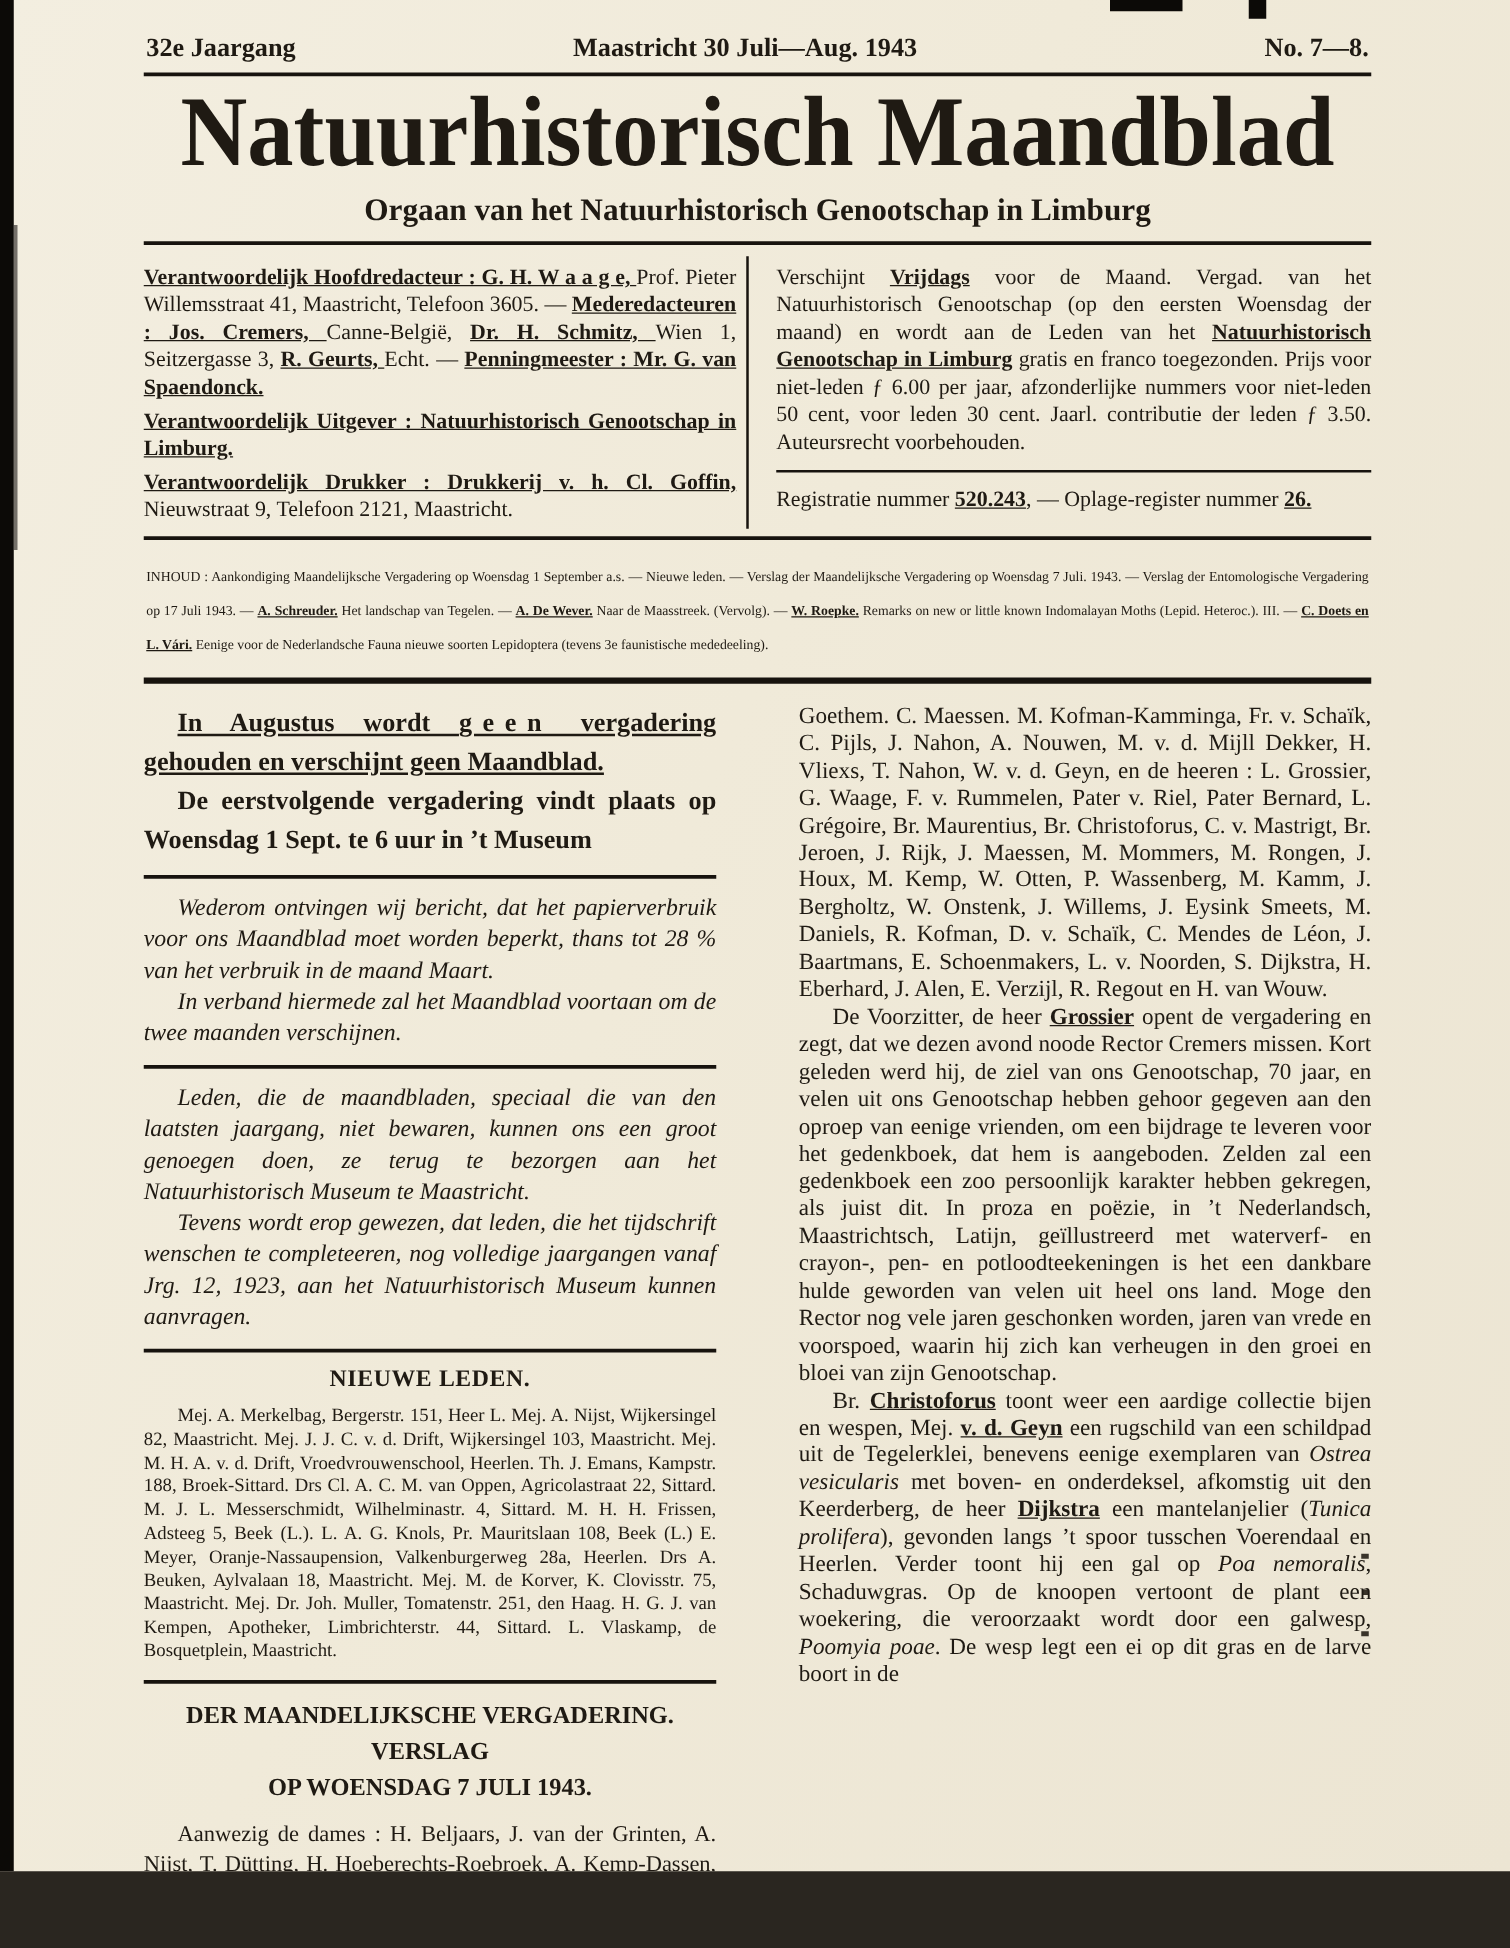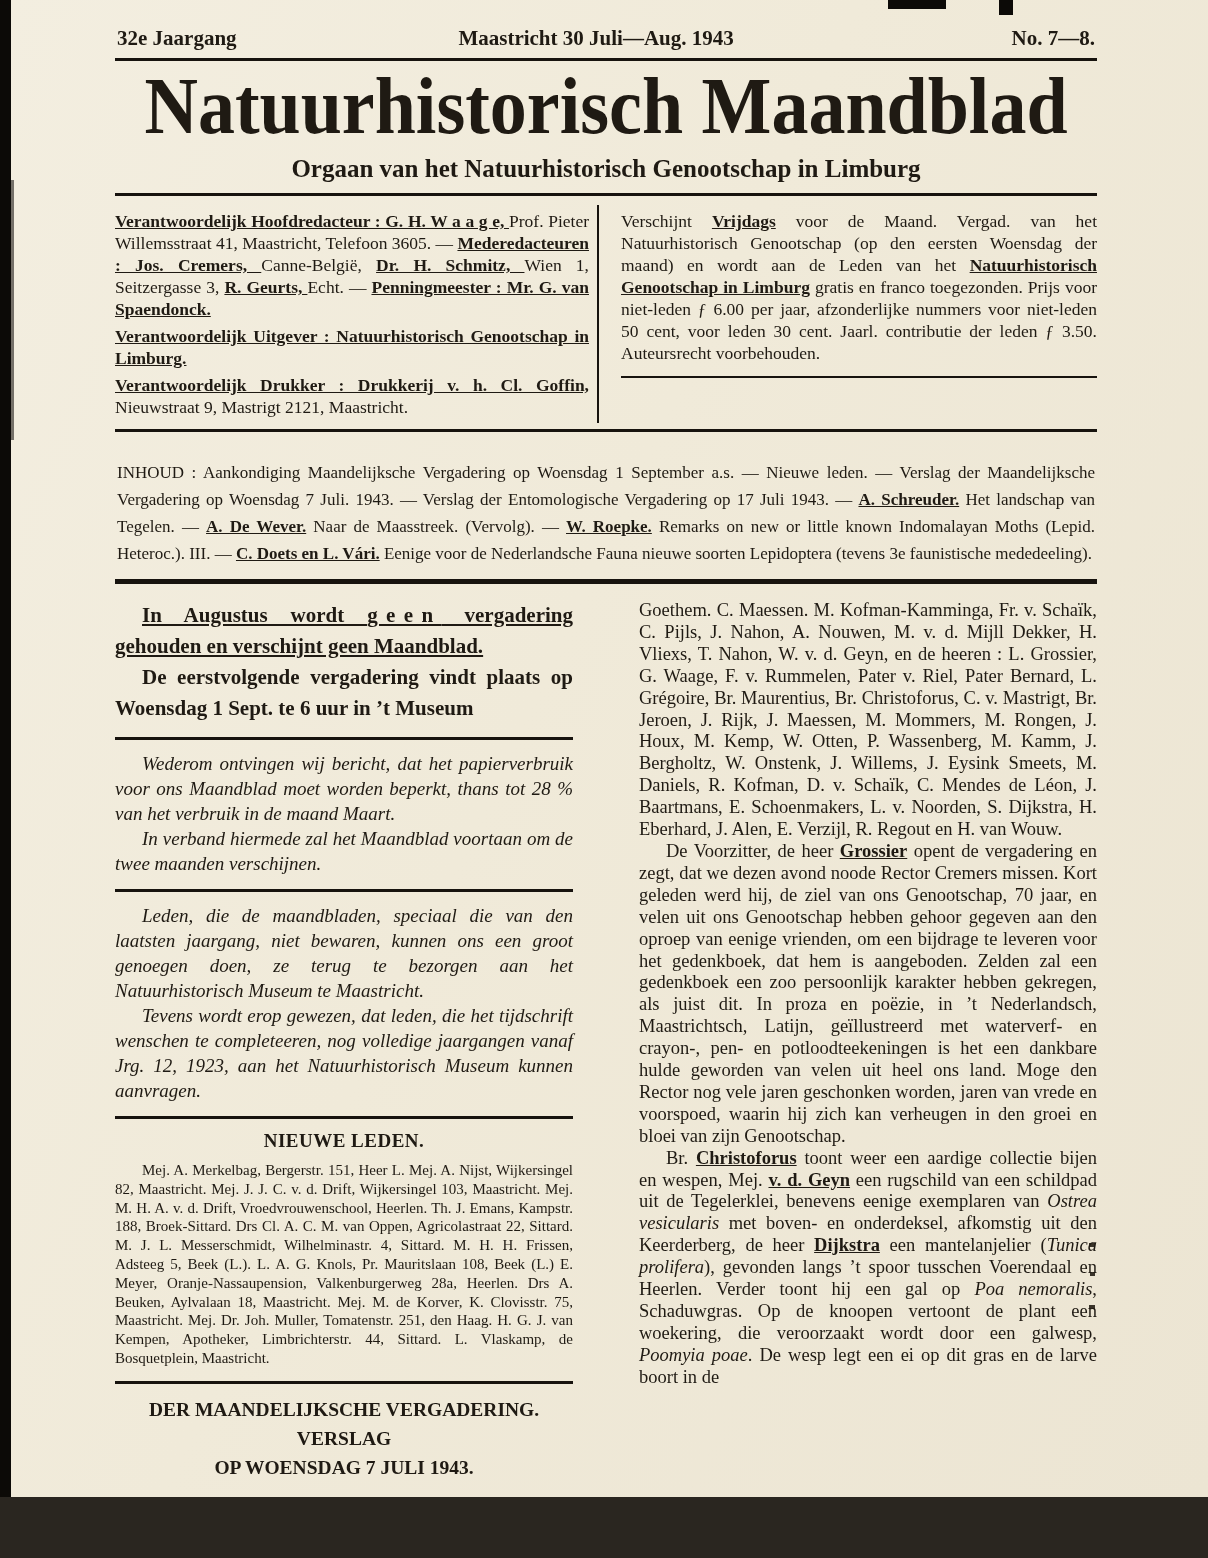--- a/index.html
+++ b/index.html
@@ -40,21 +40,21 @@
 
   .colophon{display:flex;margin-top:9px;}
   .colo-left{width:474px;padding-top:5px;}
   .colo-divider{width:2px;background:#17130e;margin:0 0 0 8px;}
   .colo-right{flex:1;padding:5px 0 0 22px;}
   .colophon p{margin:0 0 5px 0;font-size:17.5px;line-height:22px;text-align:justify;}
   .colo-rule{margin:12px 0 10px 0;}
   .colophon .reg{margin-bottom:2px;}
 
   .rule-above-inhoud{margin-top:6px;}
-  .inhoud{margin:27px 2px 12px 2px;font-size:17px;line-height:27px;text-align:justify;}
+  .inhoud{margin:17px 2px 12px 2px;font-size:11px;line-height:27px;text-align:justify;}
 
   .cols{display:flex;gap:66px;margin-top:16px;}
   .col{width:470px;}
 
   .col p{margin:0;text-align:justify;}
   .p-ind{text-indent:27px;}
 
   .notice-b{font-size:21px;font-weight:bold;line-height:31px;}
   .sp8{margin-top:11px;}
   .col .rule{margin:13px 0 11px 0;}
@@ -94,26 +94,27 @@
     <div class="rule rule-hdr"></div>
 
     <h1>Natuurhistorisch Maandblad</h1>
     <h2>Orgaan van het Natuurhistorisch Genootschap in Limburg</h2>
     <div class="rule"></div>
 
     <section class="colophon">
       <div class="colo-left">
         <p><span class="seg-b">Verantwoordelijk Hoofdredacteur : G. H. W a a g e, </span><span>Prof. Pieter Willemsstraat 41, Maastricht, Telefoon 3605. — </span><span class="seg-b">Mederedacteuren : Jos. Cremers, </span><span>Canne-België, </span><span class="seg-b">Dr. H. Schmitz, </span><span>Wien 1, Seitzergasse 3, </span><span class="seg-b">R. Geurts, </span><span>Echt. — </span><span class="seg-b">Penningmeester : Mr. G. van Spaendonck.</span></p>
         <p><span class="seg-b">Verantwoordelijk Uitgever : Natuurhistorisch Genootschap in Limburg.</span></p>
-        <p><span class="seg-b">Verantwoordelijk Drukker : Drukkerij v. h. Cl. Goffin, </span><span>Nieuwstraat 9, Mastrigt 2121, Maastricht.</span></p>
+        <p><span class="seg-b">Verantwoordelijk Drukker : Drukkerij v. h. Cl. Goffin, </span><span>Nieuwstraat 9, Telefoon 2121, Maastricht.</span></p>
       </div>
       <div class="colo-divider"></div>
       <div class="colo-right">
         <p><span>Verschijnt </span><span class="seg-b">Vrijdags</span><span> voor de Maand. Vergad. van het Natuurhistorisch Genootschap (op den eersten Woensdag der maand) en wordt aan de Leden van het </span><span class="seg-b">Natuurhistorisch Genootschap in Limburg</span><span> gratis en franco toegezonden. Prijs voor niet-leden ƒ 6.00 per jaar, afzonderlijke nummers voor niet-leden 50 cent, voor leden 30 cent. Jaarl. contributie der leden ƒ 3.50. Auteursrecht voorbehouden.</span></p>
         <div class="rule rule-thin colo-rule"></div>
+        <p class="reg"><span>Registratie nummer </span><span class="seg-b">520.243</span><span>, — Oplage-register nummer </span><span class="seg-b">26.</span></p>
       </div>
     </section>
 
     <div class="rule rule-above-inhoud"></div>
     <p class="inhoud"><span>INHOUD : Aankondiging Maandelijksche Vergadering op Woensdag 1 September a.s. — Nieuwe leden. — Verslag der Maandelijksche Vergadering op Woensdag 7 Juli. 1943. — Verslag der Entomologische Vergadering op 17 Juli 1943. — </span><span class="seg-b">A. Schreuder.</span><span> Het landschap van Tegelen. — </span><span class="seg-b">A. De Wever.</span><span> Naar de Maasstreek. (Vervolg). — </span><span class="seg-b">W. Roepke.</span><span> Remarks on new or little known Indomalayan Moths (Lepid. Heteroc.). III. — </span><span class="seg-b">C. Doets en L. Vári.</span><span> Eenige voor de Nederlandsche Fauna nieuwe soorten Lepidoptera (tevens 3e faunistische mededeeling).</span></p>
     <div class="rule rule-thick"></div>
 
     <main class="cols">
 
       <div class="col">

